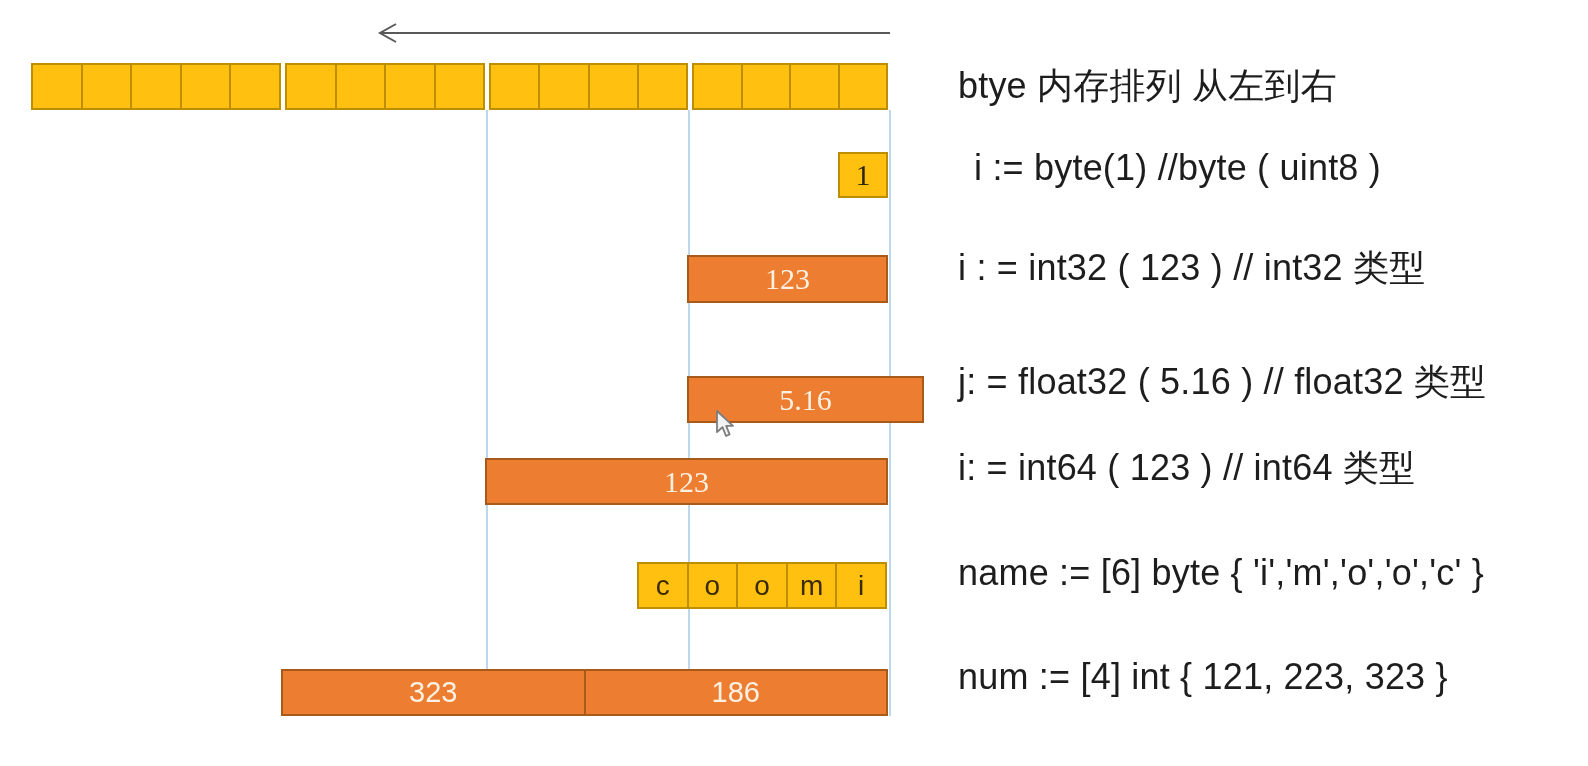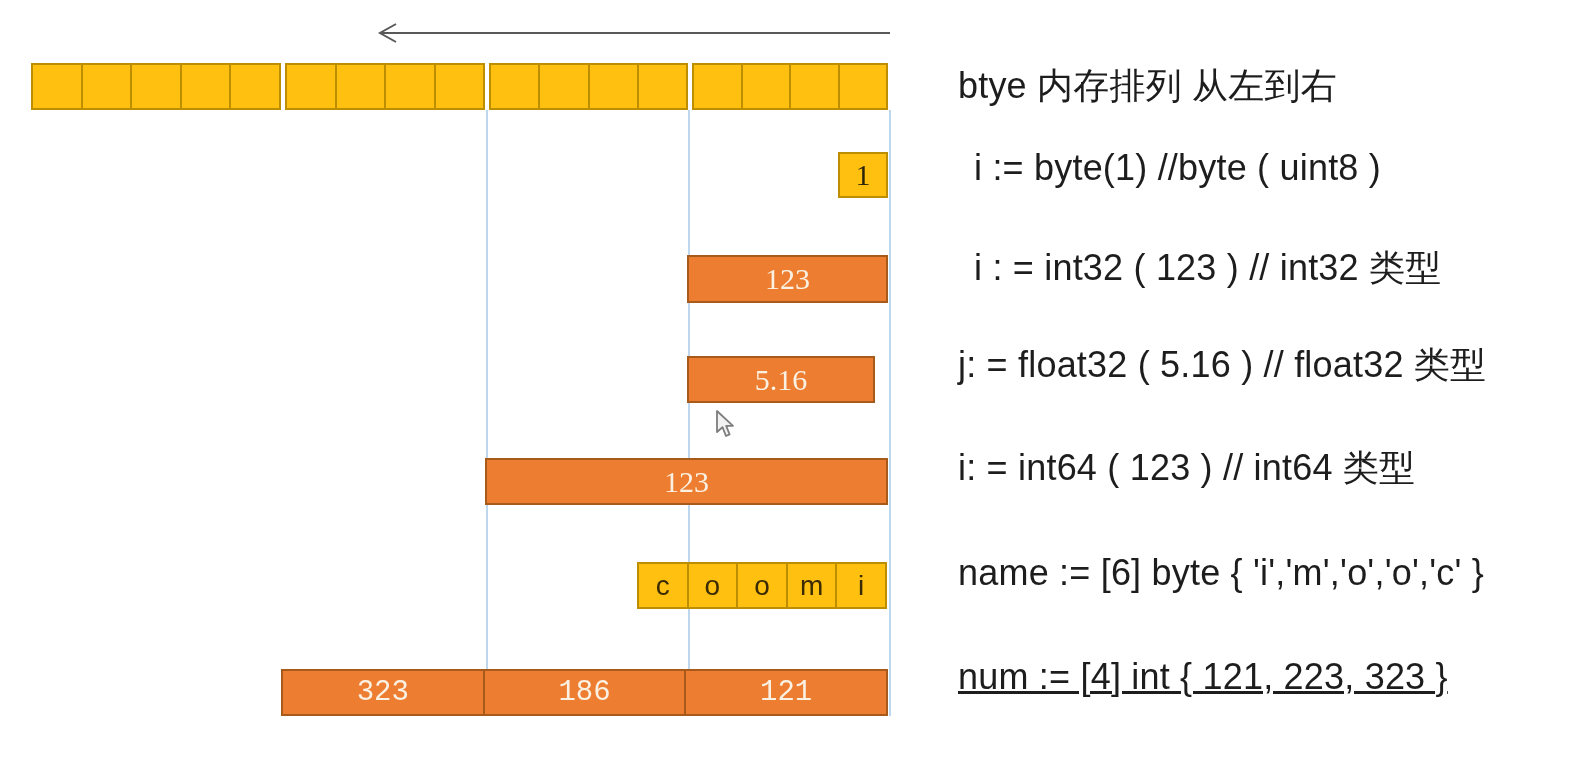--- a/index.html
+++ b/index.html
@@ -23,32 +23,32 @@
   .mem-cell + .mem-cell{border-left:none;}
   
   .vbox{position:absolute;display:flex;align-items:center;justify-content:center;
         font-family:"Liberation Serif","DejaVu Serif",serif;}
   .vbox.orange{background:var(--orange);border:2px solid var(--orange-border);
         color:var(--box-ink);font-size:30px;align-items:center;}
   .vbox.yellow{background:var(--yellow);border:2px solid var(--yellow-border);
         color:#2b2408;font-size:30px;}
   .byte-box{left:838px;top:152px;width:50px;height:46px;}
   .int32-box{left:687px;top:255px;width:201px;height:48px;}
-  .float32-box{left:687px;top:356px;width:188px;height:47px;}
+  .float32-box{left:687px;top:376px;width:237px;height:47px;}
   .int64-box{left:485px;top:458px;width:403px;height:47px;}
   
   .cell-row{position:absolute;display:flex;}
   .name-row{left:637px;top:562px;width:250px;height:47px;}
   .num-row{left:281px;top:669px;width:607px;height:47px;}
   .cell{flex:1;display:flex;align-items:center;justify-content:center;}
   .cell + .cell{border-left-width:0 !important;}
   .cell.yellow{background:var(--yellow);border:2px solid var(--yellow-border);
         color:#3b2b05;font-size:28px;font-family:"Liberation Sans",sans-serif;}
   .cell.orange{background:var(--orange);border:2px solid var(--orange-border);
-        color:var(--box-ink);font-size:29px;font-family:Liberation Mono, monospace;text-align:center;}
+        color:var(--box-ink);font-size:29px;font-family:Liberation Sans, sans-serif;text-align:center;}
   
   .note{position:absolute;left:958px;height:44px;display:flex;align-items:center;
         color:var(--ink);font-size:36px;white-space:nowrap;letter-spacing:.2px;}
   
   .arrow-svg{position:absolute;left:372px;top:22px;}
   .cursor-svg{position:absolute;left:713px;top:409px;}
 </style>
 </head>
 <body>
 
@@ -111,28 +111,27 @@
       <div class="cell yellow">c</div>
       <div class="cell yellow">o</div>
       <div class="cell yellow">o</div>
       <div class="cell yellow">m</div>
       <div class="cell yellow">i</div>
     </div>
 
   <div class="cell-row num-row">
       <div class="cell orange">323</div>
       <div class="cell orange">186</div>
-      <div class="cell orange">121</div>
     </div>
 
   <svg class="cursor-svg" width="26" height="30" viewBox="0 0 26 30">
     <path d="M4 2 L4 23 L9.5 18.2 L13 27 L16.6 25.4 L13.2 16.8 L20 16.8 Z" fill="#f2f2f2" stroke="#7d7d7d" stroke-width="1.8" stroke-linejoin="round"></path>
   </svg>
 
   <div class="note" style="top:64px;">btye 内存排列 从左到右</div>
   <div class="note" style="top:146px;margin-left:16px;">i := byte(1)  //byte ( uint8 )</div>
-  <div class="note" style="top:246px;margin-left:16px;">i : = int32 ( 123 )   // int32 类型</div>
-  <div class="note" style="top:343px;">j: = float32 ( 5.16 ) // float32 类型</div>
+  <div class="note" style="top:246px;">i : = int32 ( 123 )   // int32 类型</div>
+  <div class="note" style="top:360px;">j: = float32 ( 5.16 ) // float32 类型</div>
   <div class="note" style="top:446px;">i: = int64 ( 123 )  // int64 类型</div>
   <div class="note" style="top:551px;">name := [6] byte { 'i','m','o','o','c' }</div>
-  <div class="note" style="top:655px;text-decoration:underline;">num := [4] int { 121, 223, 323 }</div>
+  <div class="note" style="top:655px;">num := [4] int { 121, 223, 323 }</div>
 
 </div>
 
 </body></html>

